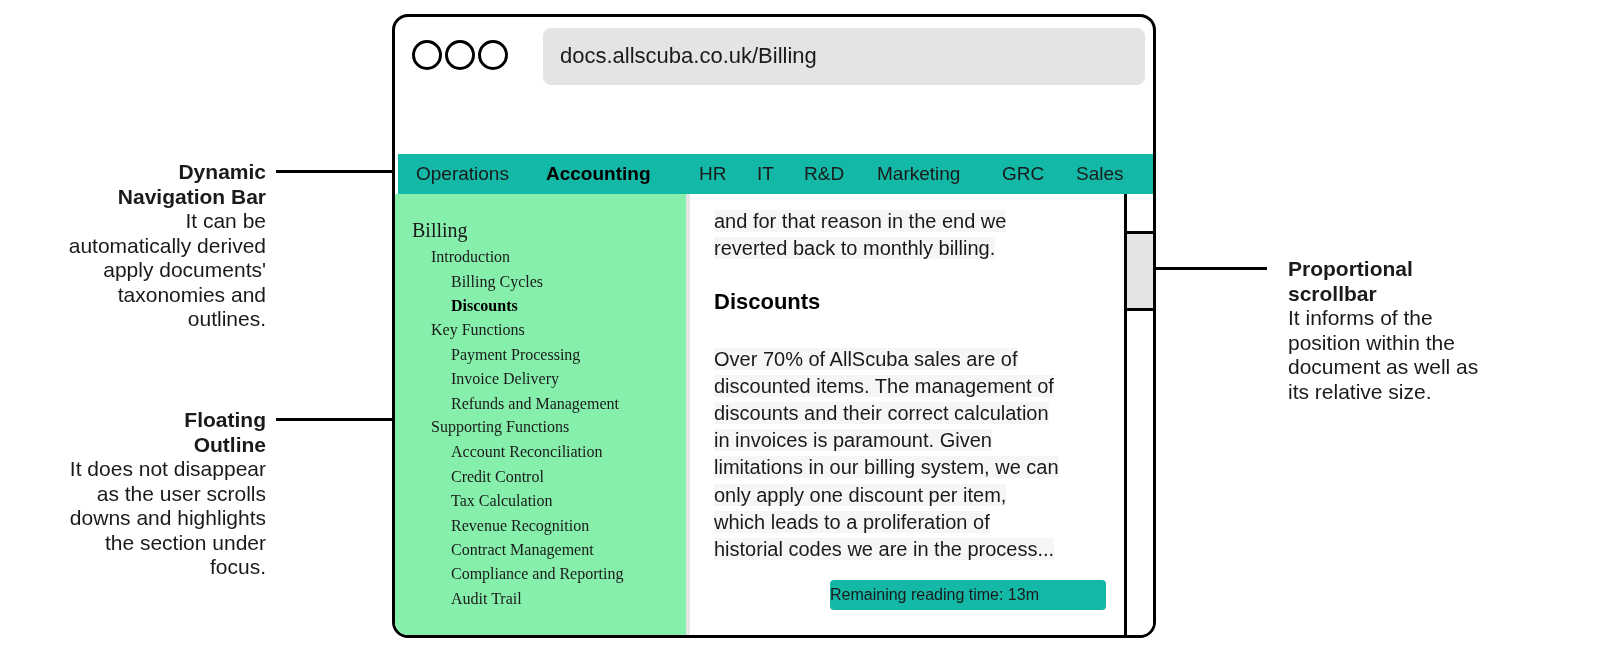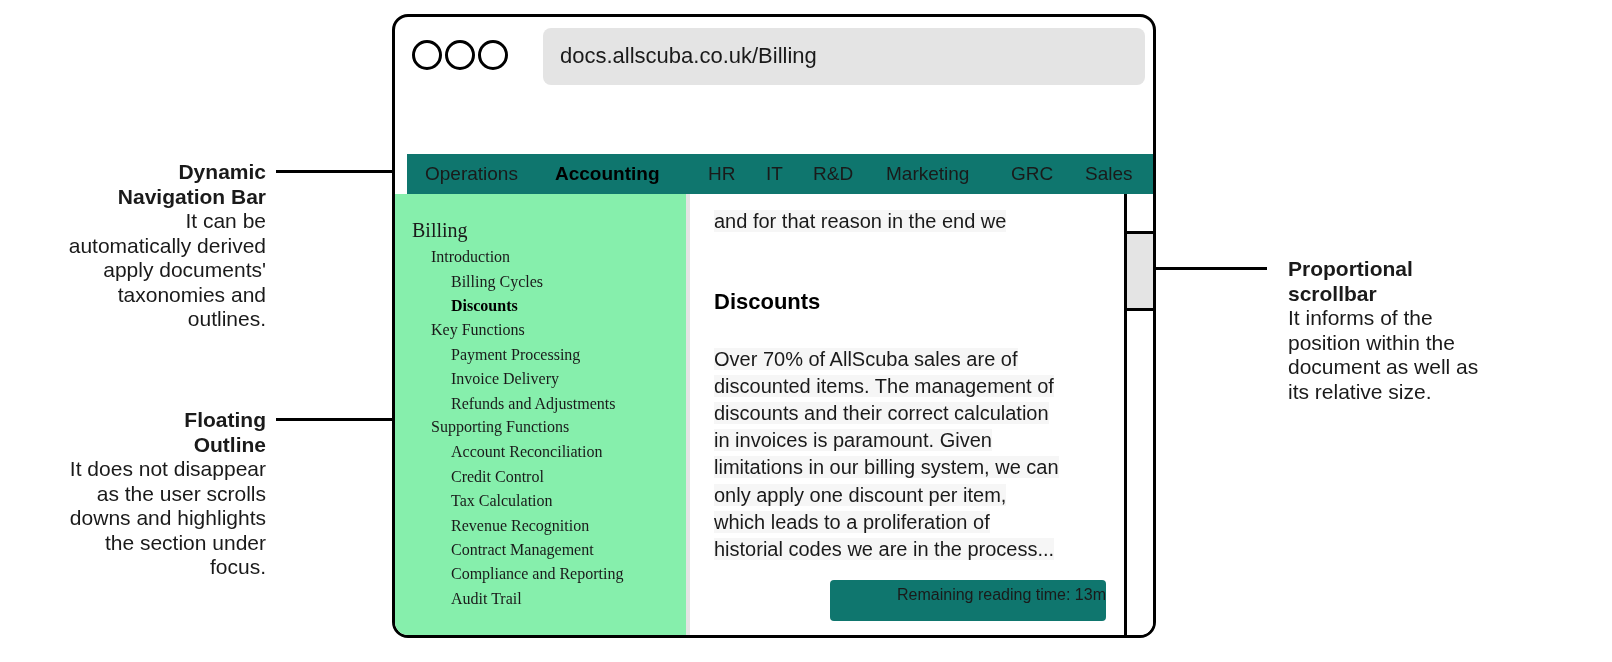--- a/index.html
+++ b/index.html
@@ -24,38 +24,38 @@
   .urlbar { position: absolute; left: 148px; top: 11px; width: 602px; height: 57px;
             background: #e4e4e4; border-radius: 8px; }
   .urlbar span { position: absolute; left: 17px; top: 15px; font-size: 22px; color: #1a1a1a; }
 
   .topnav { position: absolute; left: 0; top: 86px; width: 100%; height: 51px; background: #000; }
   .topnav .item { position: absolute; top: 0; height: 51px; line-height: 52px; font-size: 21px;
                   color: #fff; white-space: nowrap; }
   .topnav .brand { font-weight: bold; }
   .topnav .active { background: #e4e4e4; color: #000; font-weight: bold; text-align: center; top: 4px; height: 47px; line-height: 40px; }
 
-  .subnav { position: absolute; left: 12px; top: 137px; width: 100%; height: 40px; background: #0f766e; }
+  .subnav { position: absolute; left: 3px; top: 137px; width: 100%; height: 40px; background: #14b8a6; }
   .subnav .item { position: absolute; top: 0; line-height: 40px; font-size: 19px; color: #1a1a1a; white-space: nowrap; }
   .subnav .active { font-weight: bold; color: #000; }
 
   .outline { position: absolute; left: 0; top: 177px; width: 295px; height: 552px; background: #86efac; font-family: Liberation Serif, serif; }
   .outline .divider { position: absolute; right: 0; top: 0; width: 4px; height: 100%; background: #e4e4e4; }
   .outline .node { position: absolute; white-space: nowrap; color: #1a1a1a; }
   .outline .l0 { left: 17px; font-size: 20px; }
   .outline .l1 { left: 36px; font-size: 16px; }
   .outline .l2 { left: 56px; font-size: 16px; }
   .outline .current { font-weight: bold; color: #000; }
 
   .content { position: absolute; left: 299px; top: 177px; width: 430px; height: 441px; background: #fff; }
   .content p { margin: 0; position: absolute; left: 20px; font-size: 20px; line-height: 27.3px; color: #1a1a1a; }
   .content .hl { background: #f6f6f6; }
   .content h2 { margin: 0; position: absolute; left: 20px; top: 95px; font-size: 22px; font-weight: bold; color: #000; }
-  .reading-time { position: absolute; left: 136px; top: 386px; width: 276px; height: 41px; background: #0f766e;
-                  border-radius: 4px; text-align: right; line-height: 30px; font-size: 16px; color: #1a1a1a; }
+  .reading-time { position: absolute; left: 136px; top: 386px; width: 276px; height: 30px; background: #14b8a6;
+                  border-radius: 4px; text-align: left; line-height: 30px; font-size: 16px; color: #1a1a1a; }
 
   .scrolltrack { position: absolute; left: 729px; top: 177px; width: 29px; height: 441px;
                  border-left: 3px solid #000; background: #fff; box-sizing: border-box; }
   .scrollthumb { position: absolute; left: 0; top: 37px; width: 100%; height: 80px; background: #e4e4e4;
                  border-top: 3px solid #000; border-bottom: 3px solid #000; box-sizing: border-box; }
 </style>
 </head>
 <body>
 
 <div class="anno left" style="top:160px;">
@@ -115,34 +115,35 @@
   </div>
 
   <div class="outline">
     <div class="node l0" style="top:25px;">Billing</div>
     <div class="node l1" style="top:54px;">Introduction</div>
     <div class="node l2" style="top:79px;">Billing Cycles</div>
     <div class="node l2 current" style="top:103px;">Discounts</div>
     <div class="node l1" style="top:127px;">Key Functions</div>
     <div class="node l2" style="top:152px;">Payment Processing</div>
     <div class="node l2" style="top:176px;">Invoice Delivery</div>
-    <div class="node l2" style="top:201px;">Refunds and Adjustments</div>
+    <div class="node l2" style="top:201px;">Refunds and Management</div>
     <div class="node l1" style="top:224px;">Supporting Functions</div>
     <div class="node l2" style="top:249px;">Account Reconciliation</div>
     <div class="node l2" style="top:274px;">Credit Control</div>
     <div class="node l2" style="top:298px;">Tax Calculation</div>
     <div class="node l2" style="top:323px;">Revenue Recognition</div>
     <div class="node l2" style="top:347px;">Contract Management</div>
     <div class="node l2" style="top:371px;">Compliance and Reporting</div>
     <div class="node l2" style="top:396px;">Audit Trail</div>
     <div class="divider"></div>
   </div>
 
   <div class="content">
     <p style="top:14px;"><span class="hl">and for that reason in the end we</span></p>
+    <p style="top:41px;"><span class="hl">reverted back to monthly billing.</span></p>
     <h2>Discounts</h2>
     <p style="top:152px;"><span class="hl">Over 70% of AllScuba sales are of</span></p>
     <p style="top:179px;"><span class="hl">discounted items. The management of</span></p>
     <p style="top:206px;"><span class="hl">discounts and their correct calculation</span></p>
     <p style="top:233px;"><span class="hl">in invoices is paramount. Given</span></p>
     <p style="top:260px;"><span class="hl">limitations in our billing system, we can</span></p>
     <p style="top:288px;"><span class="hl">only apply one discount per item,</span></p>
     <p style="top:315px;"><span class="hl">which leads to a proliferation of</span></p>
     <p style="top:342px;"><span class="hl">historial codes we are in the process...</span></p>
     <div class="reading-time">Remaining reading time: 13m</div>

